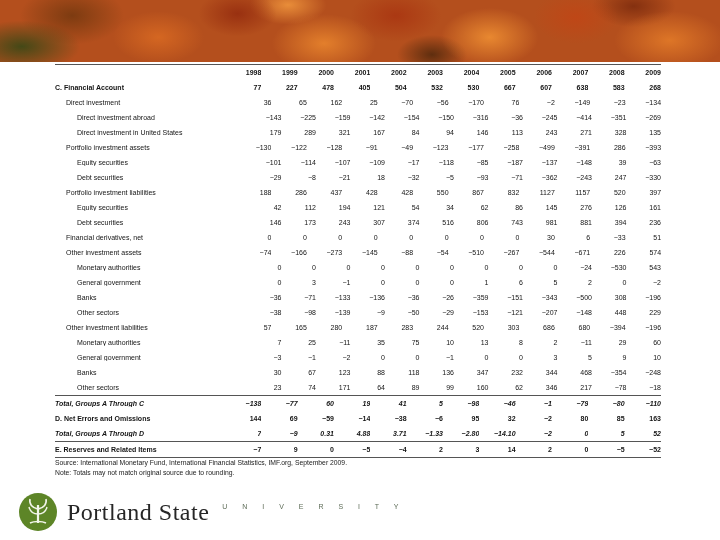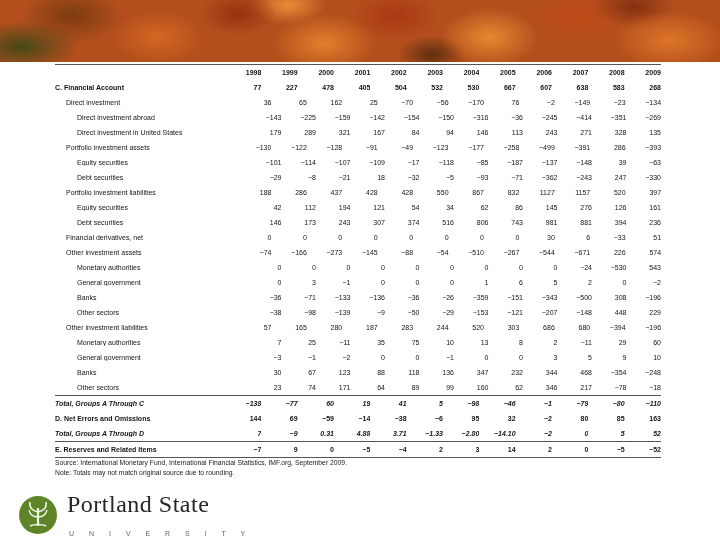--- a/index.html
+++ b/index.html
@@ -51,21 +51,21 @@
   }
   .footnote.source{top:459px;}
   .footnote.note{top:469px;}
 
   
   .psu{
     position:absolute;left:18px;top:492px;
     display:flex;align-items:center;gap:9px;
   }
   .psu-icon{width:40px;height:40px;flex:none;}
-  .psu-textcol{display:flex;flex-direction:column;gap:11px;}
+  .psu-textcol{display:flex;gap:11px;}
   .psu-name{
     font-family:"Liberation Serif", serif;
     font-size:24px;line-height:24px;color:#262626;letter-spacing:.5px;
   }
   .psu-sub{
     font-size:7px;color:#5c6b56;letter-spacing:6.5px;margin-top:3px;padding-left:2px;
   }
 </style>
 </head>
 <body>

